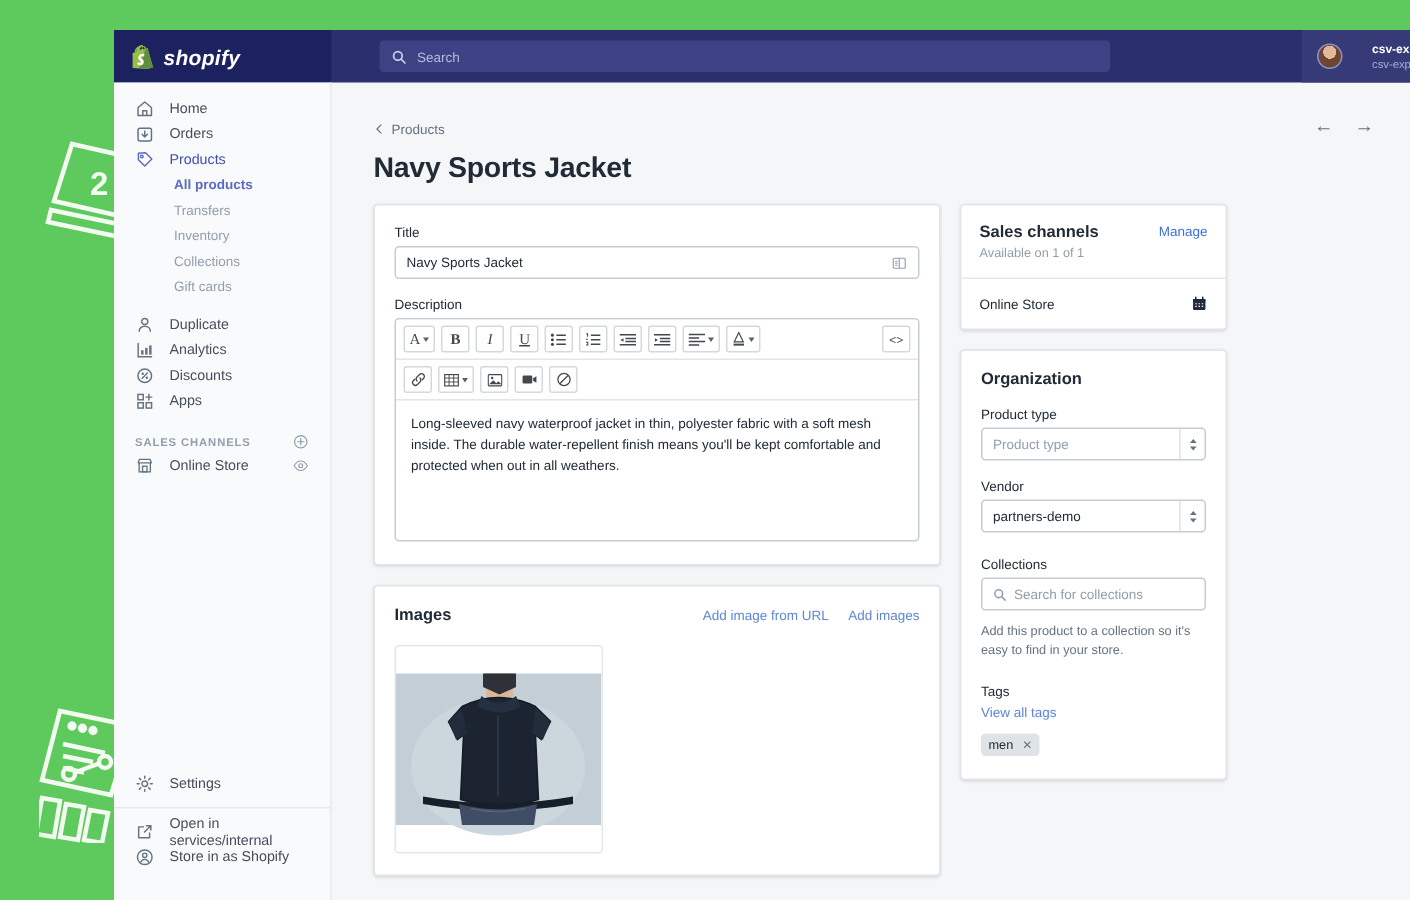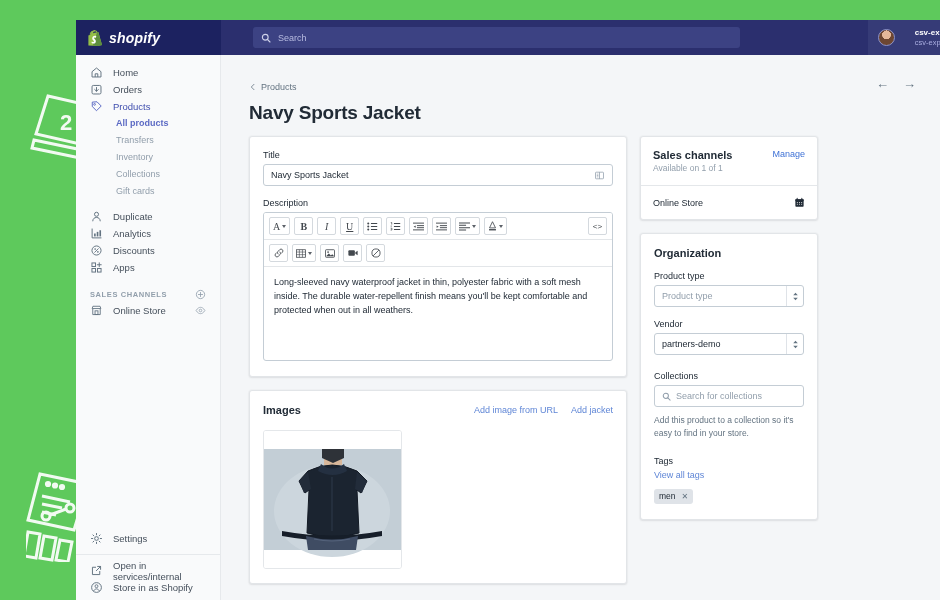--- a/index.html
+++ b/index.html
@@ -76,21 +76,21 @@
   .nav-sub.active { color: #5c6ac4; font-weight: bold; }
   .nav-gap { height: 8px; }
   .section-head {
     display: flex; align-items: center; justify-content: space-between;
     margin: 0 14px; height: 16px;
   }
   .section-head span {
     color: #919eab; font-size: 7.5px; font-weight: bold; letter-spacing: .6px;
   }
   .sb-divider { height: 1px; background: #e6e9ec; margin: 7px 0; }
-  .sidebar-bottom { position: absolute; left: 0; bottom: 0; width: 145px; padding-bottom: 4px; }
+  .sidebar-bottom { position: absolute; left: 0; bottom: 0; width: 145px; padding-bottom: 20px; }
 
   
   .content {
     position: absolute; left: 145px; top: 35px;
     width: 719px; height: 545px; overflow: hidden;
   }
   .page-head { position: relative; padding: 22px 28px 0 28px; }
   .breadcrumb {
     display: inline-flex; align-items: center; gap: 4px;
     color: #637381; font-size: 9px;
@@ -530,21 +530,21 @@
                 <div class="editor-body">Long-sleeved navy waterproof jacket in thin, polyester fabric with a soft mesh inside. The durable water-repellent finish means you'll be kept comfortable and protected when out in all weathers.</div>
               </div>
             </div>
           </div>
 
           <div class="card mb0">
             <div class="card-head-row">
               <div class="card-title">Images</div>
               <div class="linkrow">
                 <span class="link">Add image from URL</span>
-                <span class="link">Add jacket</span>
+                <span class="link">Add images</span>
               </div>
             </div>
             <div class="thumb">
               <svg width="137" height="137" viewBox="0 0 137 137">
                 <rect x="0" y="0" width="137" height="137" fill="#ffffff"></rect>
                 <rect x="0" y="18" width="137" height="101" fill="#c3ced6"></rect>
                 <ellipse cx="68" cy="80" rx="58" ry="46" fill="#ccd6dd"></ellipse>
 
                 <path d="M60 18 h18 v16 h-18 z" fill="#d8b79a"></path>
                 <path d="M58 18 h22 v9 l-11 5 -11-5 z" fill="#2e3238"></path>

